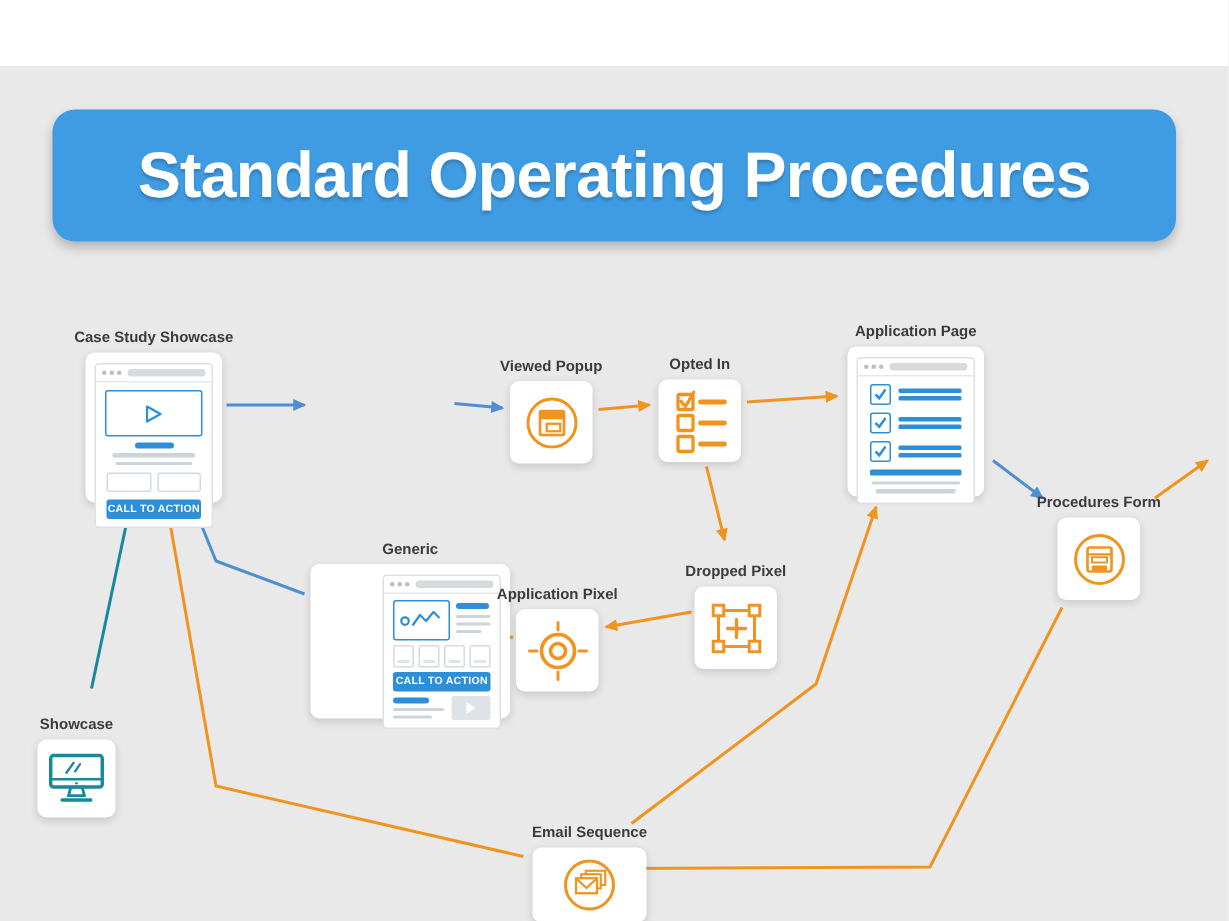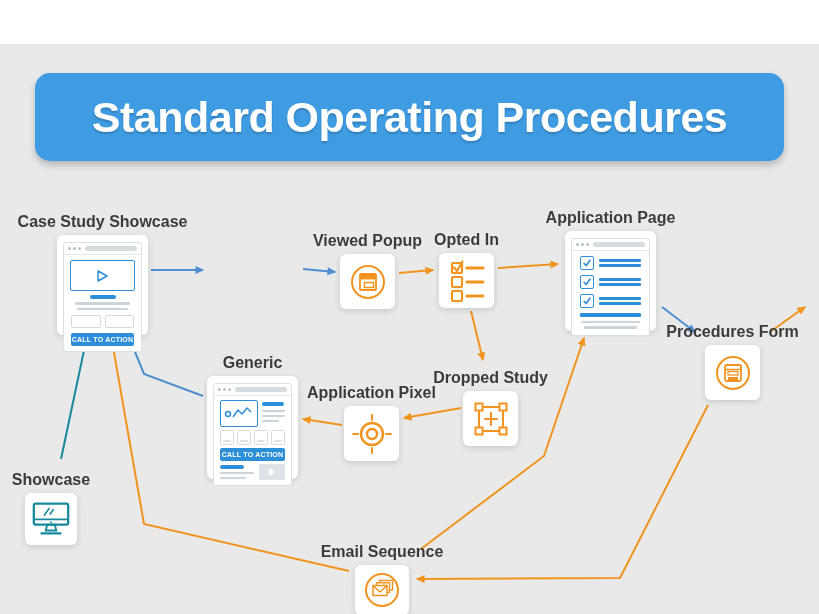--- a/index.html
+++ b/index.html
@@ -10,21 +10,21 @@
   .header{position:absolute;left:35px;top:29px;width:749px;height:88px;background:#3f9be2;
     border-radius:15px;display:flex;align-items:center;justify-content:center;
     box-shadow:0 4px 7px rgba(0,0,0,0.22);}
   .header h1{margin:0;color:#ffffff;font-size:43px;font-weight:bold;letter-spacing:-0.5px;
     text-shadow:0 2px 2px rgba(0,0,0,0.18);}
 
   
   .node{position:absolute;background:#ffffff;border-radius:6px;
     box-shadow:0 2px 6px rgba(0,0,0,0.14);}
   .node-label{position:absolute;bottom:calc(100% + 4px);left:50%;transform:translateX(-50%);
-    white-space:nowrap;font-size:16px;font-weight:bold;color:#3b3b3b;}
+    white-space:nowrap;font-size:10px;font-weight:bold;color:#3b3b3b;}
   .card-big{width:91px;height:100px;}
   .card-icon{width:55px;height:55px;display:flex;align-items:center;justify-content:center;text-align:right;}
 
   
   .browser{border:1px solid #dde1e6;border-radius:3px;margin:7px 6px;background:#fff;}
   .browser-top{display:flex;align-items:center;padding:3px 4px;border-bottom:1px solid #e4e8eb;}
   .dot{width:3px;height:3px;border-radius:50%;background:#b7c0c8;margin-right:2px;}
   .urlbar{flex:1;height:5px;background:#d6dbe0;border-radius:3px;margin-left:2px;}
 
   .video{border:1.5px solid #2d8fd8;border-radius:2px;height:29px;margin:5px 6px 4px;
@@ -198,21 +198,21 @@
     <div class="node-label">Procedures Form</div>
     <svg width="44" height="44" viewBox="0 0 44 44">
       <circle cx="22" cy="22" r="16" fill="none" stroke="#F0941F" stroke-width="2"></circle>
       <rect x="14" y="14" width="16" height="16" rx="1.5" fill="none" stroke="#F0941F" stroke-width="1.8"></rect>
       <line x1="14" y1="18.5" x2="30" y2="18.5" stroke="#F0941F" stroke-width="1.5"></line>
       <rect x="17" y="20.5" width="10" height="3.5" fill="none" stroke="#F0941F" stroke-width="1.3"></rect>
       <rect x="17" y="26" width="10" height="3.5" fill="#F0941F"></rect>
     </svg>
   </div>
 
-  <div class="node card-big" style="left:207px;top:332px;height:103px;">
+  <div class="node card-big" style="left:207px;top:332px;height:103px;padding-left:42px;">
     <div class="node-label">Generic</div>
     <div class="browser">
       <div class="browser-top">
         <span class="dot"></span>
         <span class="dot"></span>
         <span class="dot"></span>
         <span class="urlbar"></span>
       </div>
       <div class="gen-top">
         <span class="chartbox">
@@ -254,21 +254,21 @@
       <circle cx="22" cy="22" r="11" fill="none" stroke="#F0941F" stroke-width="2.4"></circle>
       <circle cx="22" cy="22" r="5" fill="none" stroke="#F0941F" stroke-width="2.4"></circle>
       <line x1="22" y1="3" x2="22" y2="8" stroke="#F0941F" stroke-width="2" stroke-linecap="round"></line>
       <line x1="22" y1="36" x2="22" y2="41" stroke="#F0941F" stroke-width="2" stroke-linecap="round"></line>
       <line x1="3" y1="22" x2="8" y2="22" stroke="#F0941F" stroke-width="2" stroke-linecap="round"></line>
       <line x1="36" y1="22" x2="41" y2="22" stroke="#F0941F" stroke-width="2" stroke-linecap="round"></line>
     </svg>
   </div>
 
   <div class="node card-icon" style="left:463px;top:347px;">
-    <div class="node-label">Dropped Study</div>
+    <div class="node-label">Dropped Pixel</div>
     <svg width="44" height="44" viewBox="0 0 44 44">
       <rect x="10" y="10" width="24" height="24" fill="none" stroke="#F0941F" stroke-width="2"></rect>
       <rect x="6.5" y="6.5" width="7" height="7" fill="#ffffff" stroke="#F0941F" stroke-width="2"></rect>
       <rect x="30.5" y="6.5" width="7" height="7" fill="#ffffff" stroke="#F0941F" stroke-width="2"></rect>
       <rect x="6.5" y="30.5" width="7" height="7" fill="#ffffff" stroke="#F0941F" stroke-width="2"></rect>
       <rect x="30.5" y="30.5" width="7" height="7" fill="#ffffff" stroke="#F0941F" stroke-width="2"></rect>
       <line x1="22" y1="16" x2="22" y2="28" stroke="#F0941F" stroke-width="2.2" stroke-linecap="round"></line>
       <line x1="16" y1="22" x2="28" y2="22" stroke="#F0941F" stroke-width="2.2" stroke-linecap="round"></line>
     </svg>
   </div>
@@ -279,21 +279,21 @@
       <rect x="4" y="6" width="36" height="22" rx="2" fill="none" stroke="#18899D" stroke-width="2.4"></rect>
       <line x1="4" y1="22.5" x2="40" y2="22.5" stroke="#18899D" stroke-width="1.8"></line>
       <circle cx="22" cy="25.3" r="0.9" fill="#18899D"></circle>
       <line x1="15" y1="18" x2="20" y2="11" stroke="#18899D" stroke-width="1.6" stroke-linecap="round"></line>
       <line x1="21" y1="17" x2="24.5" y2="12" stroke="#18899D" stroke-width="1.6" stroke-linecap="round"></line>
       <polygon points="18,28 16.5,34 27.5,34 26,28" fill="none" stroke="#18899D" stroke-width="2"></polygon>
       <line x1="12" y1="37" x2="32" y2="37" stroke="#18899D" stroke-width="2.4" stroke-linecap="round"></line>
     </svg>
   </div>
 
-  <div class="node card-icon" style="left:355px;top:521px;width:54px;height:50px;">
+  <div class="node card-icon" style="left:355px;top:521px;width:76px;height:50px;">
     <div class="node-label">Email Sequence</div>
     <svg width="44" height="44" viewBox="0 0 44 44">
       <circle cx="22" cy="22" r="16" fill="none" stroke="#F0941F" stroke-width="2"></circle>
       <rect x="19.5" y="12.5" width="13" height="9.5" fill="#ffffff" stroke="#F0941F" stroke-width="1.4"></rect>
       <rect x="16.5" y="14.8" width="13" height="9.5" fill="#ffffff" stroke="#F0941F" stroke-width="1.4"></rect>
       <rect x="13" y="17.5" width="14" height="10" fill="#ffffff" stroke="#F0941F" stroke-width="1.5"></rect>
       <polyline points="13,17.5 20,24 27,17.5" fill="none" stroke="#F0941F" stroke-width="1.5" stroke-linejoin="round"></polyline>
     </svg>
   </div>
 

